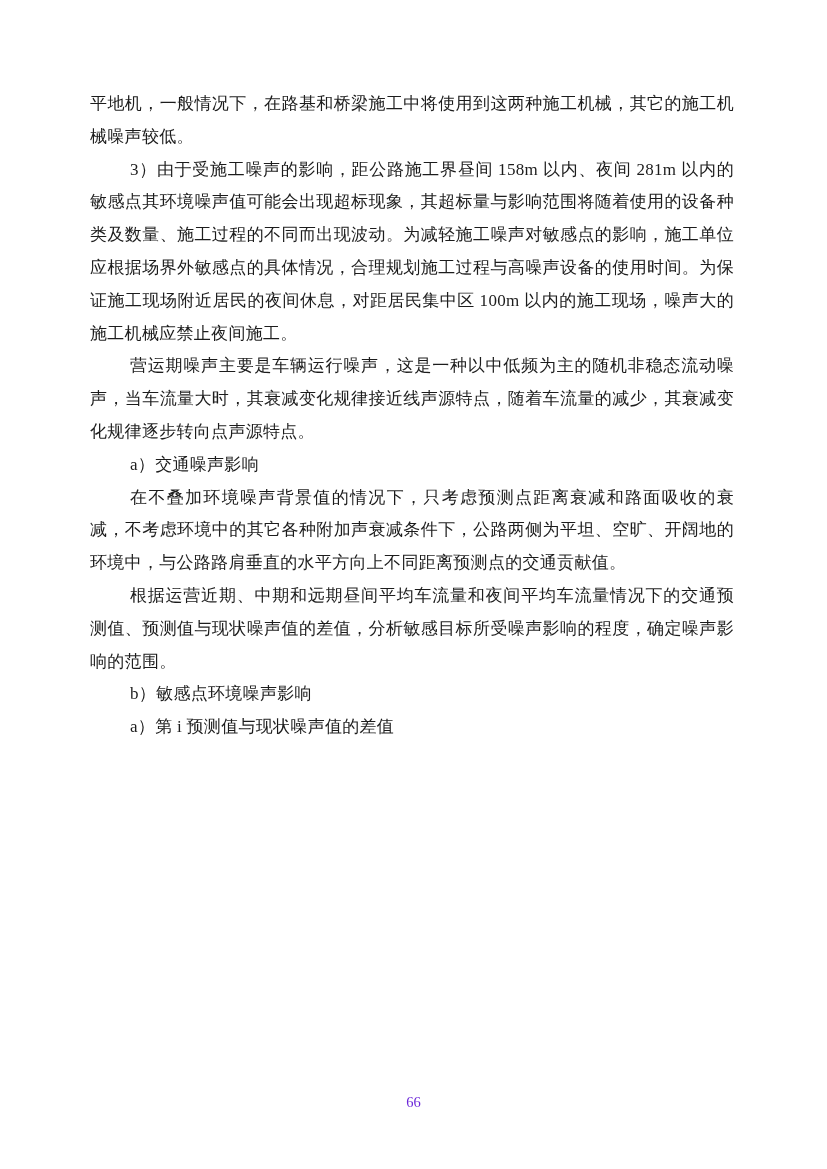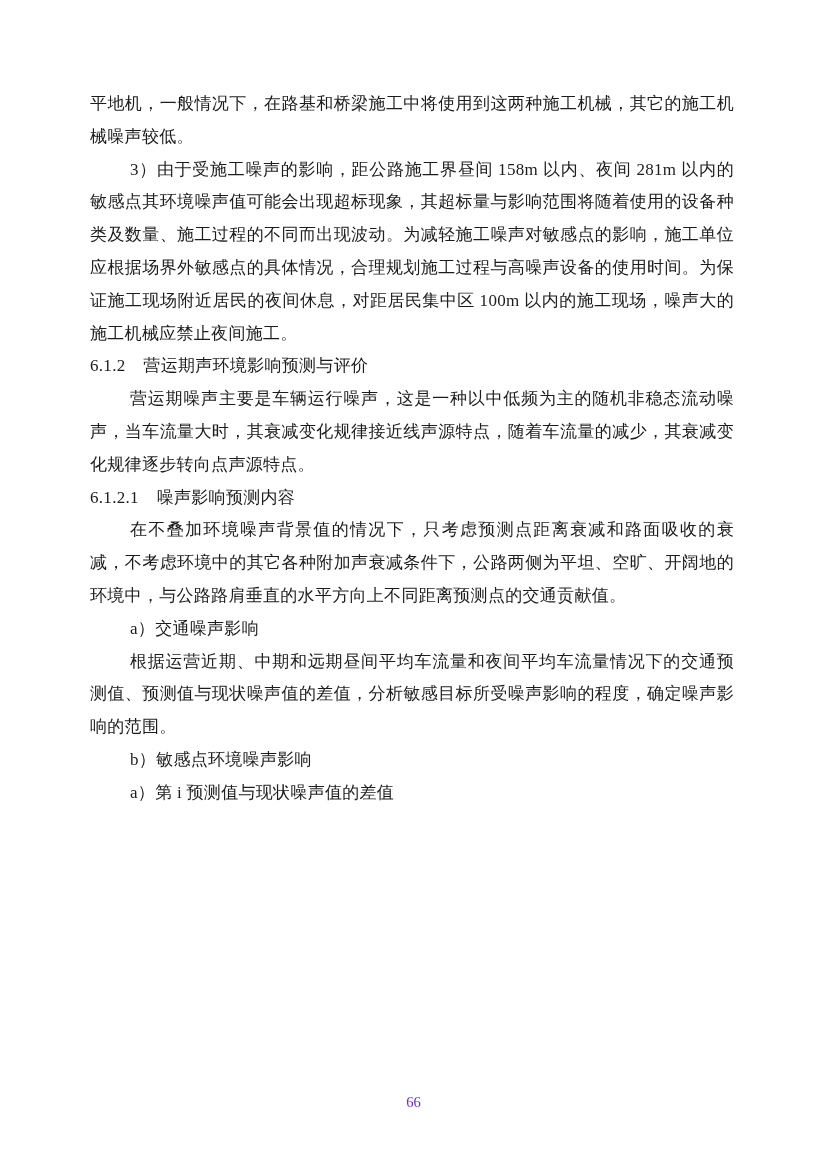--- a/index.html
+++ b/index.html
@@ -45,33 +45,27 @@
 </head>
 <body>
 
 <div class="page">
   <div class="content">
 
     <p>平地机，一般情况下，在路基和桥梁施工中将使用到这两种施工机械，其它的施工机械噪声较低。</p>
 
     <p class="indent">3）由于受施工噪声的影响，距公路施工界昼间 158m 以内、夜间 281m 以内的敏感点其环境噪声值可能会出现超标现象，其超标量与影响范围将随着使用的设备种类及数量、施工过程的不同而出现波动。为减轻施工噪声对敏感点的影响，施工单位应根据场界外敏感点的具体情况，合理规划施工过程与高噪声设备的使用时间。为保证施工现场附近居民的夜间休息，对距居民集中区 100m 以内的施工现场，噪声大的施工机械应禁止夜间施工。</p>
 
-    <p class="heading">
-      <span class="h-num">6.1.2</span><span class="h-title">营运期声环境影响预测与评价</span>
-    </p>
 
     <p class="indent">营运期噪声主要是车辆运行噪声，这是一种以中低频为主的随机非稳态流动噪声，当车流量大时，其衰减变化规律接近线声源特点，随着车流量的减少，其衰减变化规律逐步转向点声源特点。</p>
 
-    <p class="heading">
-      <span class="h-num">6.1.2.1</span><span class="h-title">噪声影响预测内容</span>
-    </p>
+
+    <p class="indent">a）交通噪声影响</p>
 
     <p class="indent">在不叠加环境噪声背景值的情况下，只考虑预测点距离衰减和路面吸收的衰减，不考虑环境中的其它各种附加声衰减条件下，公路两侧为平坦、空旷、开阔地的环境中，与公路路肩垂直的水平方向上不同距离预测点的交通贡献值。</p>
-
-    <p class="indent">a）交通噪声影响</p>
 
 
     <p class="indent">根据运营近期、中期和远期昼间平均车流量和夜间平均车流量情况下的交通预测值、预测值与现状噪声值的差值，分析敏感目标所受噪声影响的程度，确定噪声影响的范围。</p>
 
     <p class="indent">b）敏感点环境噪声影响</p>
 
 
 
     <p class="indent">a）第 i 预测值与现状噪声值的差值</p>
 

